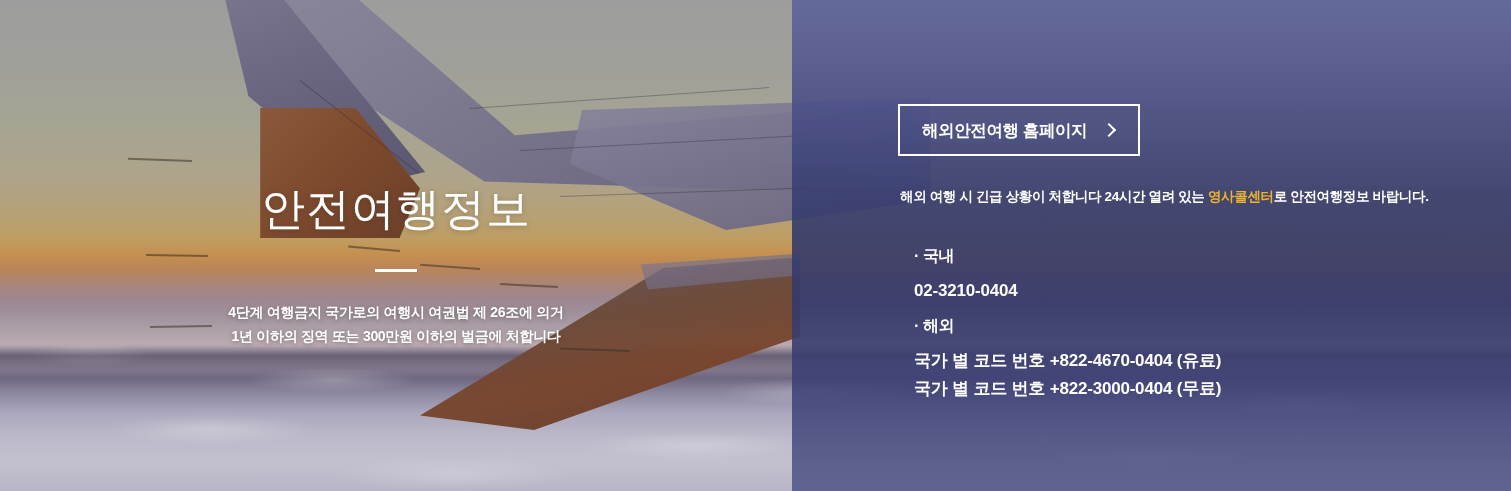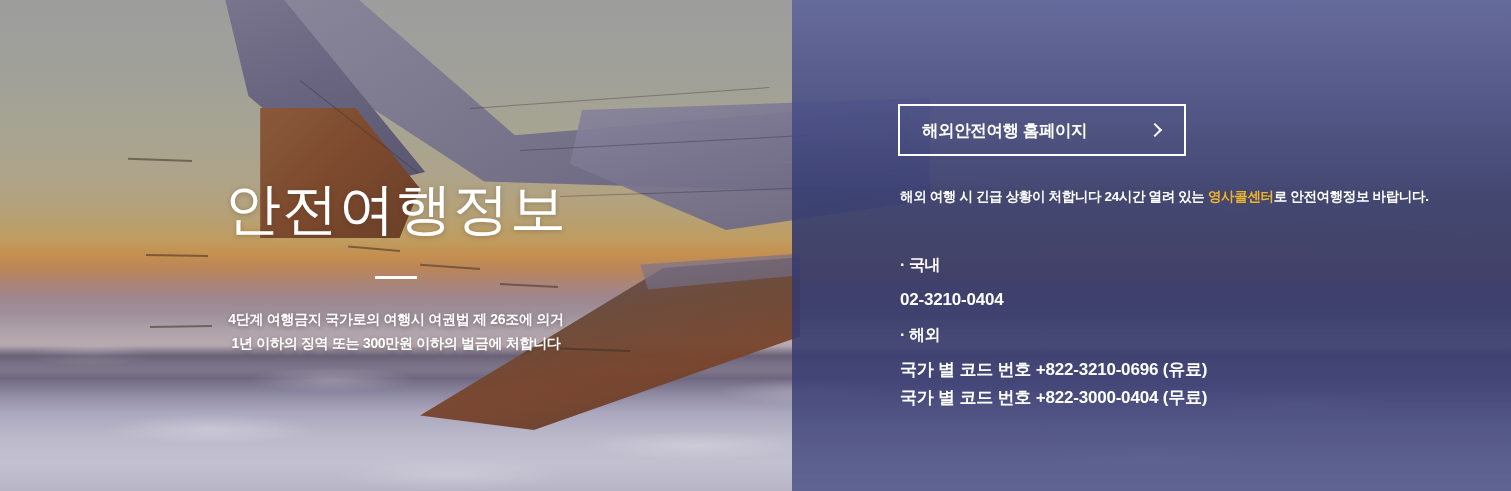--- a/index.html
+++ b/index.html
@@ -149,21 +149,21 @@
 
   .panel-inner {
     position:absolute; left:106px; top:0;
     width:600px; height:491px;
     color:#ffffff;
   }
 
   
   .cta {
     position:absolute; left:0; top:104px;
-    width:288px; height:52px;
+    width:242px; height:52px;
     border:2px solid #ffffff;
     display:flex; align-items:center;
     padding:12px 22px;
     text-decoration:none;
     cursor:pointer;
     background:transparent;
   }
   .cta-label {
     font-size:16.5px; font-weight:700; color:#ffffff;
     letter-spacing:-.4px; line-height:1;
@@ -185,21 +185,21 @@
   .intro {
     position:absolute; left:2px; top:186px;
     width:560px;
     font-size:13.5px; font-weight:700;
     line-height:1.66; letter-spacing:-.35px;
     color:#ffffff;
   }
   .hl { color:#f0b42b; font-weight:700; }
 
   
-  .group { position:absolute; left:2px; width:560px;margin-top:9px; }
+  .group { position:absolute; left:16px; width:560px; }
   .g-domestic  { top:246px; }
   .g-overseas  { top:316px; }
 
   .g-title {
     font-size:16px; font-weight:700; color:#ffffff;
     letter-spacing:-.4px; line-height:1.2;
     margin-bottom:12px;
   }
   .g-line {
     font-size:17px; font-weight:700; color:#ffffff;
@@ -208,21 +208,21 @@
 
   
   .hero {
     position:absolute; left:0; top:0;
     width:792px; height:491px;
     display:flex; flex-direction:column;
     align-items:center; justify-content:center;
     text-align:center;
   }
   .hero-title {
-    font-size:56px; font-weight:300; color:#ffffff;
+    font-size:44px; font-weight:300; color:#ffffff;
     letter-spacing:1px; line-height:1.1;
     margin-top:42px;
     text-shadow:0 1px 5px rgba(60,50,40,.30);
   }
   .hero-rule {
     width:42px; height:3px; background:#ffffff;
     margin:36px 0 28px 0;
   }
   .hero-sub {
     font-size:14px; font-weight:700; color:#ffffff;
@@ -282,20 +282,20 @@
         <span>해외 여행 시 긴급 상황이 처합니다 24시간 열려 있는 </span><span class="hl">영사콜센터</span><span>로 안전여행정보 바랍니다.</span>
       </p>
 
       <div class="group g-domestic">
         <div class="g-title">· 국내</div>
         <div class="g-line">02-3210-0404</div>
       </div>
 
       <div class="group g-overseas">
         <div class="g-title">· 해외</div>
-        <div class="g-line">국가 별 코드 번호 +822-3210-0696 (유료)</div>
+        <div class="g-line">국가 별 코드 번호 +822-4670-0404 (유료)</div>
         <div class="g-line">국가 별 코드 번호 +822-3000-0404 (무료)</div>
       </div>
 
     </div>
   </div>
 
 </div>
 
 </body></html>

